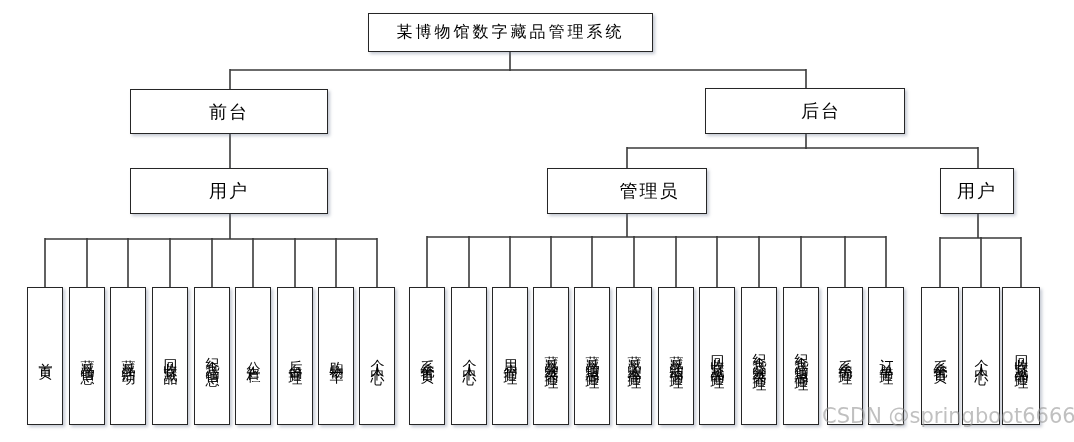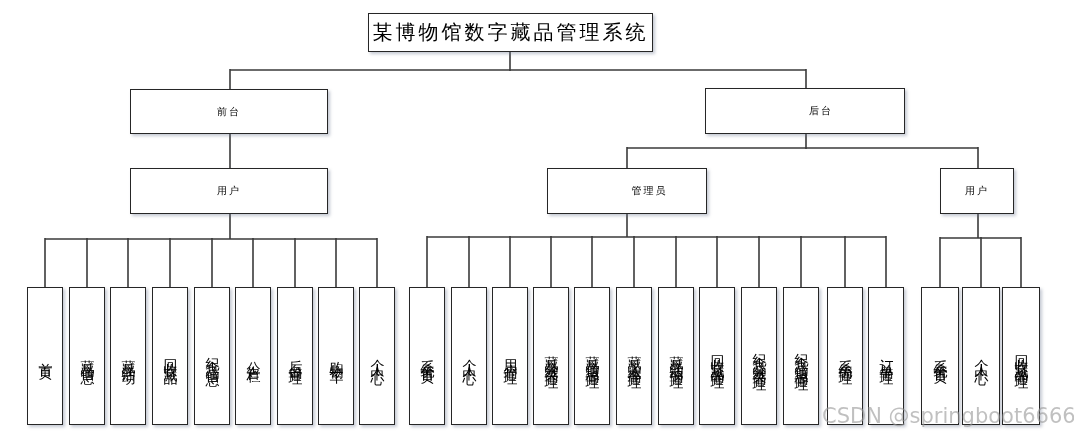--- a/index.html
+++ b/index.html
@@ -14,27 +14,27 @@
   svg.wires{position:absolute;left:0;top:0;width:1074px;height:442px;pointer-events:none;}
   svg.wires line{stroke:var(--line,#3a3a3a);stroke-width:1.6;}
   .box{
     position:absolute;box-sizing:border-box;
     background:var(--boxbg,#ffffff);
     border:1.6px solid var(--border,#262626);
     box-shadow:2px 2px 3px rgba(110,120,145,.40);
     display:flex;align-items:center;justify-content:center;
     text-align:center;
   }
-  .root-box{left:368px;top:13px;width:285px;height:39px;font-size:20px;letter-spacing:3px;}
+  .root-box{left:368px;top:13px;width:285px;height:39px;font-size:16px;letter-spacing:3px;}
   .front-box{left:130px;top:89px;width:198px;height:45px;}
   .back-box{left:705px;top:88px;width:200px;height:46px;padding-left:32px;}
   .front-user-box{left:130px;top:168px;width:198px;height:46px;}
   .admin-box{left:547px;top:168px;width:160px;height:46px;padding-left:45px;}
   .back-user-box{left:940px;top:168px;width:74px;height:46px;}
-  .mid{font-size:10px;letter-spacing:2px;}
+  .mid{font-size:18px;letter-spacing:2px;}
   .leaf span{
     writing-mode:vertical-lr;
     text-orientation:upright;
     font-size:14px;letter-spacing:4px;line-height:1;
     white-space:nowrap;
   }
   .watermark{
     position:absolute;left:822px;top:404px;width:252px;
     font-family:"DejaVu Sans","Liberation Sans",sans-serif;
     font-size:21px;color:var(--wm,#9a9a9a);opacity:.62;

